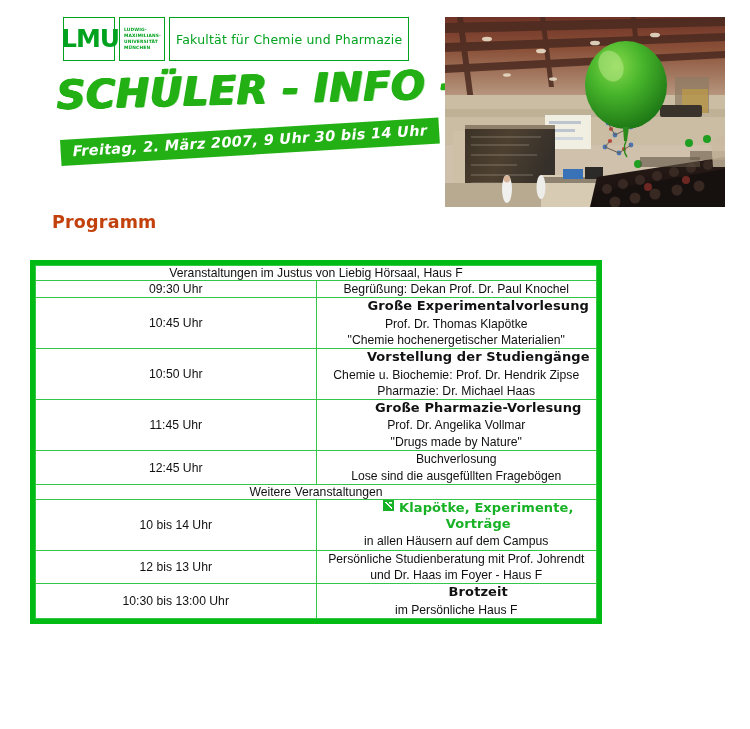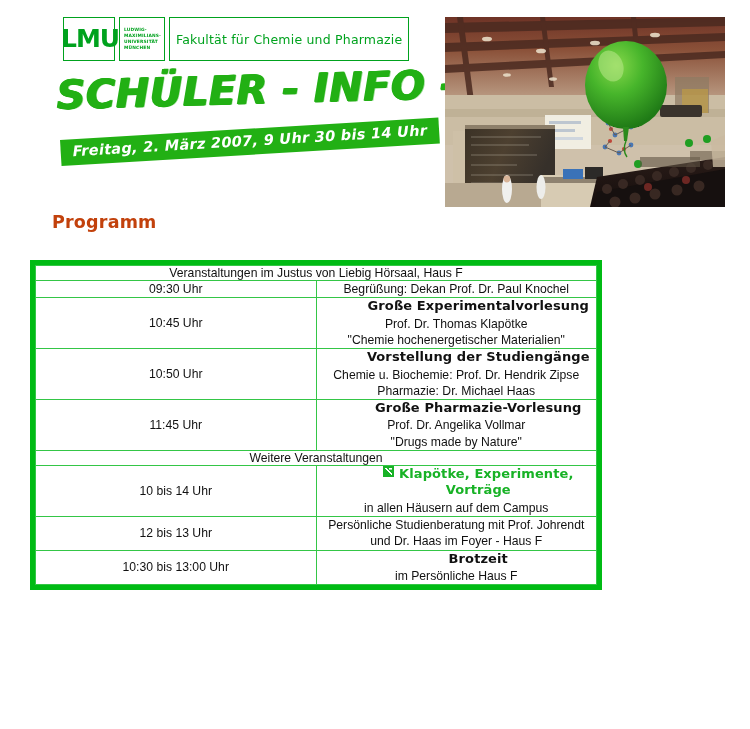--- a/index.html
+++ b/index.html
@@ -438,20 +438,27 @@
 
       <tr>
         <td class="time-cell">11:45 Uhr</td>
         <td class="desc-cell">
           <span class="row-title">Große Pharmazie-Vorlesung</span>
           <span class="row-sub">Prof. Dr. Angelika Vollmar</span>
           <span class="row-sub">"Drugs made by Nature"</span>
         </td>
       </tr>
 
+      <tr>
+        <td class="time-cell">12:45 Uhr</td>
+        <td class="desc-cell">
+          <span class="row-sub">Buchverlosung</span>
+          <span class="row-sub">Lose sind die ausgefüllten Fragebögen</span>
+        </td>
+      </tr>
 
       <tr>
         <td class="section-cell" colspan="2">Weitere Veranstaltungen</td>
       </tr>
 
       <tr>
         <td class="time-cell">10 bis 14 Uhr</td>
         <td class="desc-cell">
           <span class="row-title green"><span class="link-icon"></span><span>Klapötke, Experimente, Vorträge</span></span>
           <span class="row-sub">in allen Häusern auf dem Campus</span>

